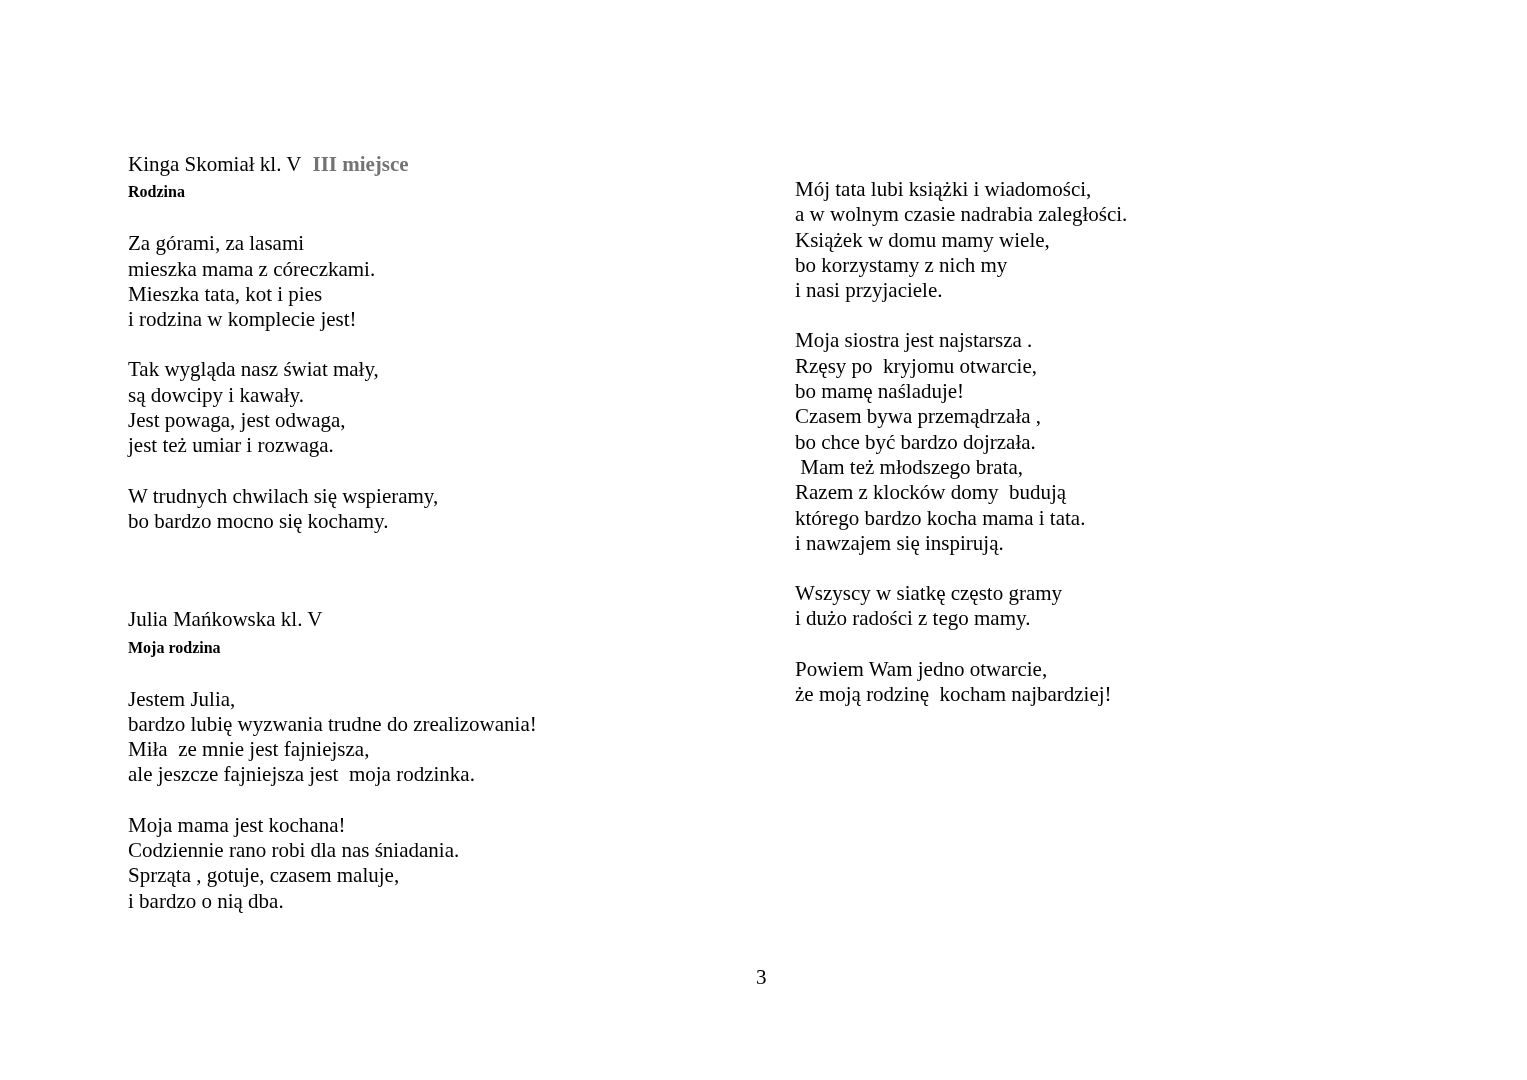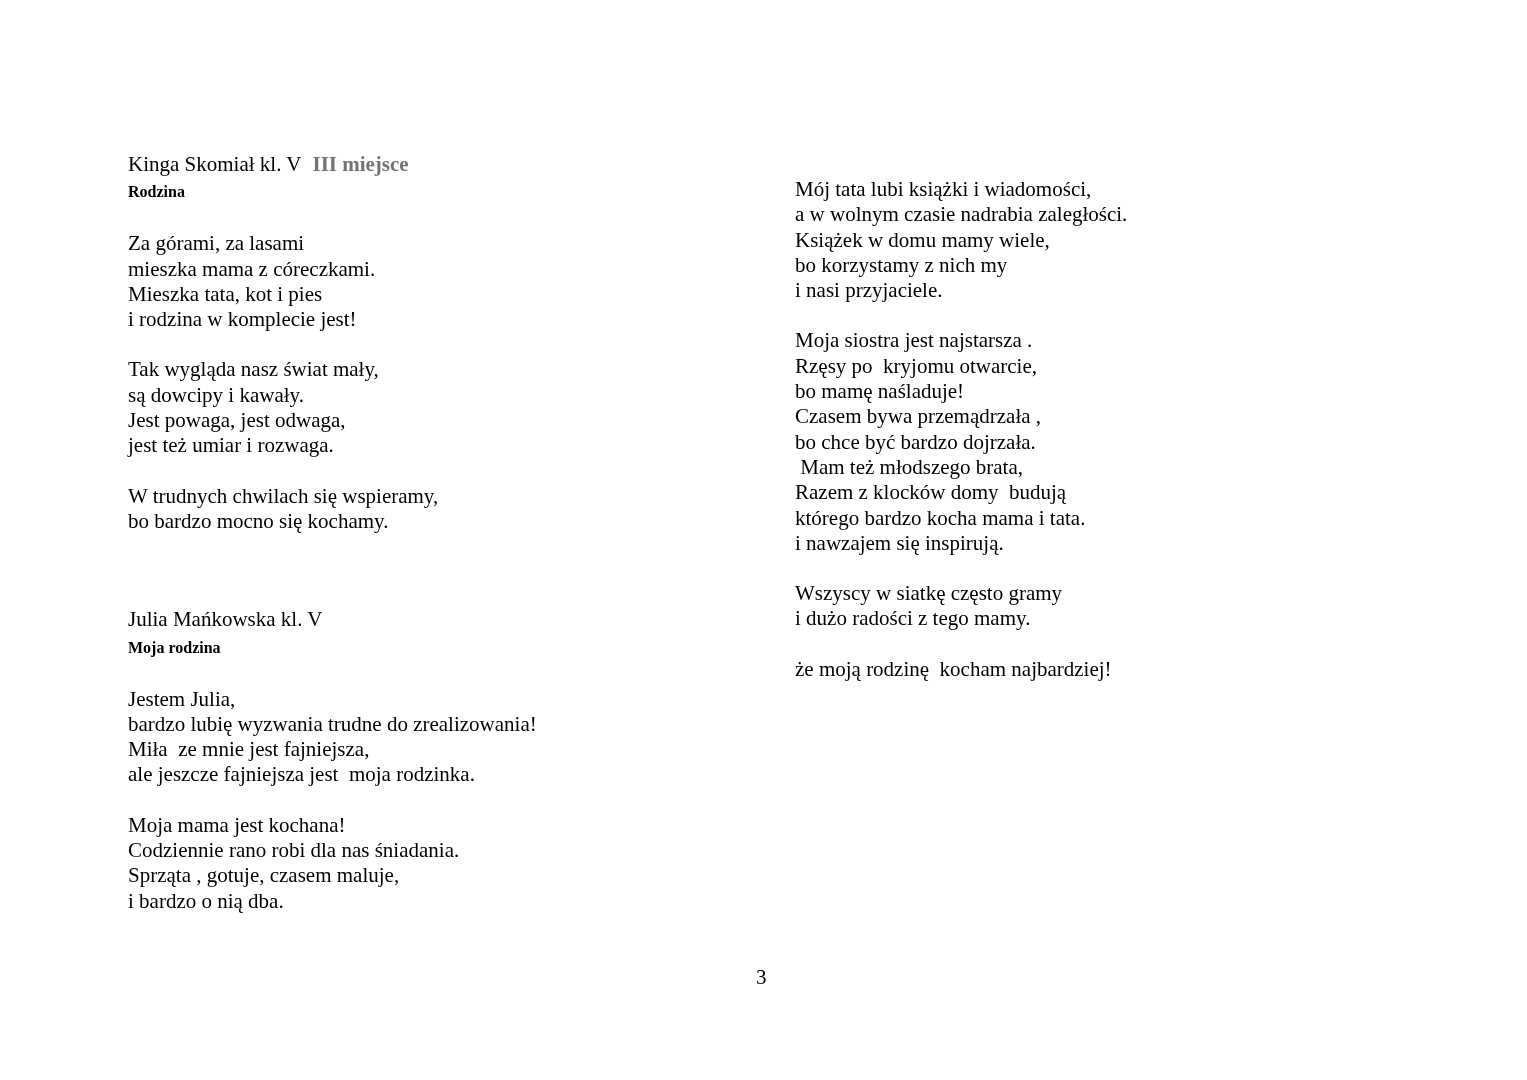--- a/index.html
+++ b/index.html
@@ -116,20 +116,21 @@
           <div class="line"> Mam też młodszego brata,</div>
           <div class="line">Razem z klocków domy  budują</div>
           <div class="line">którego bardzo kocha mama i tata.</div>
           <div class="line">i nawzajem się inspirują.</div>
         </div>
         <div class="stanza">
           <div class="line">Wszyscy w siatkę często gramy</div>
           <div class="line">i dużo radości z tego mamy.</div>
         </div>
         <div class="stanza">
+          <div class="line">Powiem Wam jedno otwarcie,</div>
           <div class="line">że moją rodzinę  kocham najbardziej!</div>
         </div>
       </div>
   </div>
 
   <div class="page-number">3</div>
 
 </div>
 
 </body></html>

